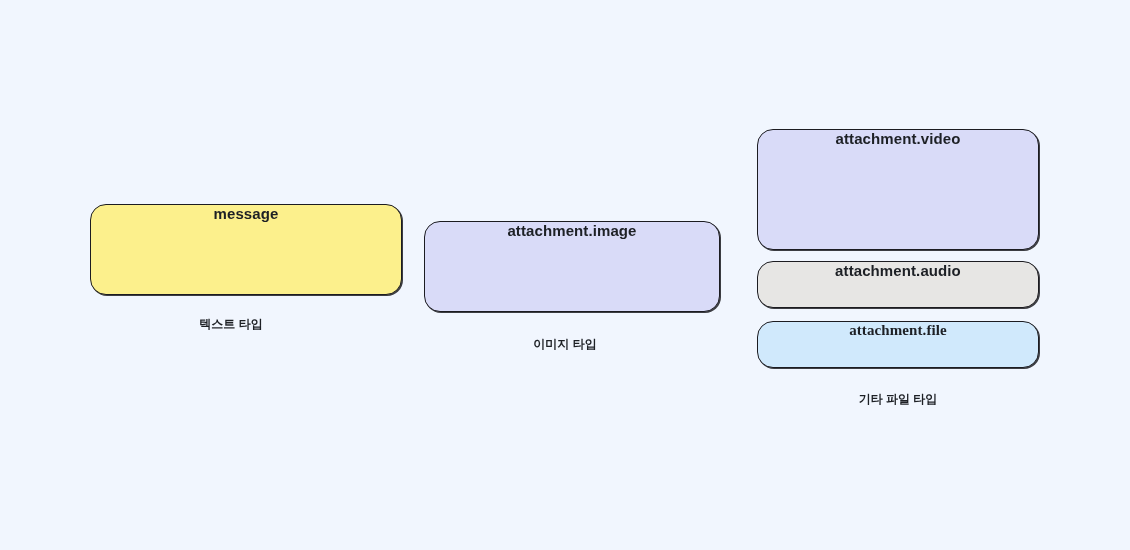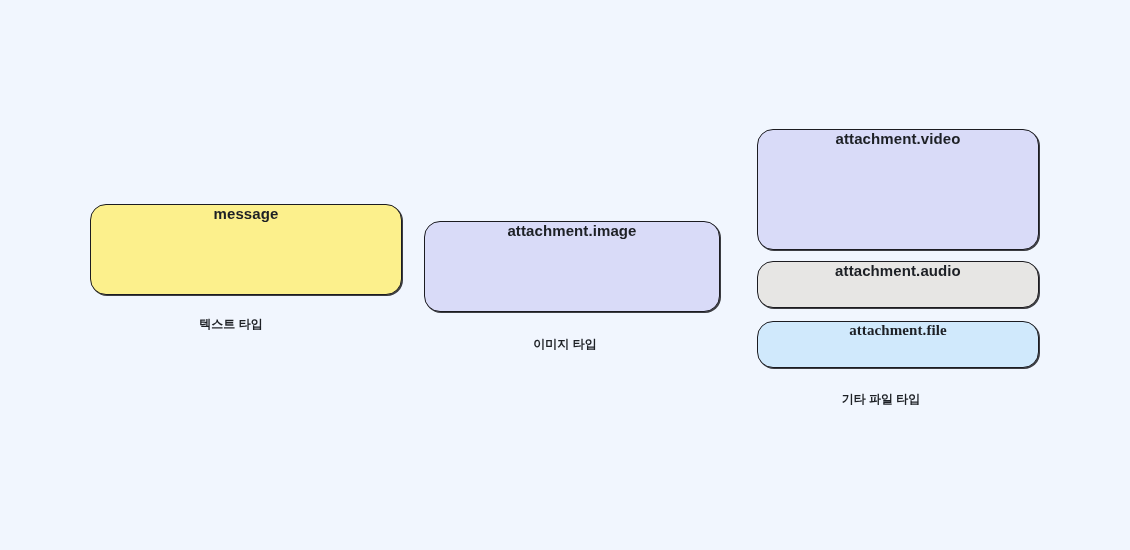--- a/index.html
+++ b/index.html
@@ -46,21 +46,21 @@
   
   .node-message{left:90px;top:204px;width:312px;height:91px;background:var(--yellow);}
   .caption-text-type{left:90px;top:316px;width:282px;}
   
   .node-image{left:424px;top:221px;width:296px;height:91px;background:var(--lavender);}
   .caption-image-type{left:424px;top:316px;width:282px;margin-top:20px;}
   
   .node-video{left:757px;top:129px;width:282px;height:121px;background:var(--lavender);}
   .node-audio{left:757px;top:261px;width:282px;height:47px;background:var(--gray);}
   .node-file{left:757px;top:321px;width:282px;height:47px;background:var(--blue);font-family:Liberation Serif, serif;}
-  .caption-other-type{left:740px;top:391px;width:282px;}
+  .caption-other-type{left:757px;top:391px;width:282px;}
 </style>
 </head>
 <body>
 
 <div class="canvas">
 
   <div class="node node-message">
     <span class="node-label">message</span>
   </div>
   <div class="caption caption-text-type">텍스트 타입</div>

